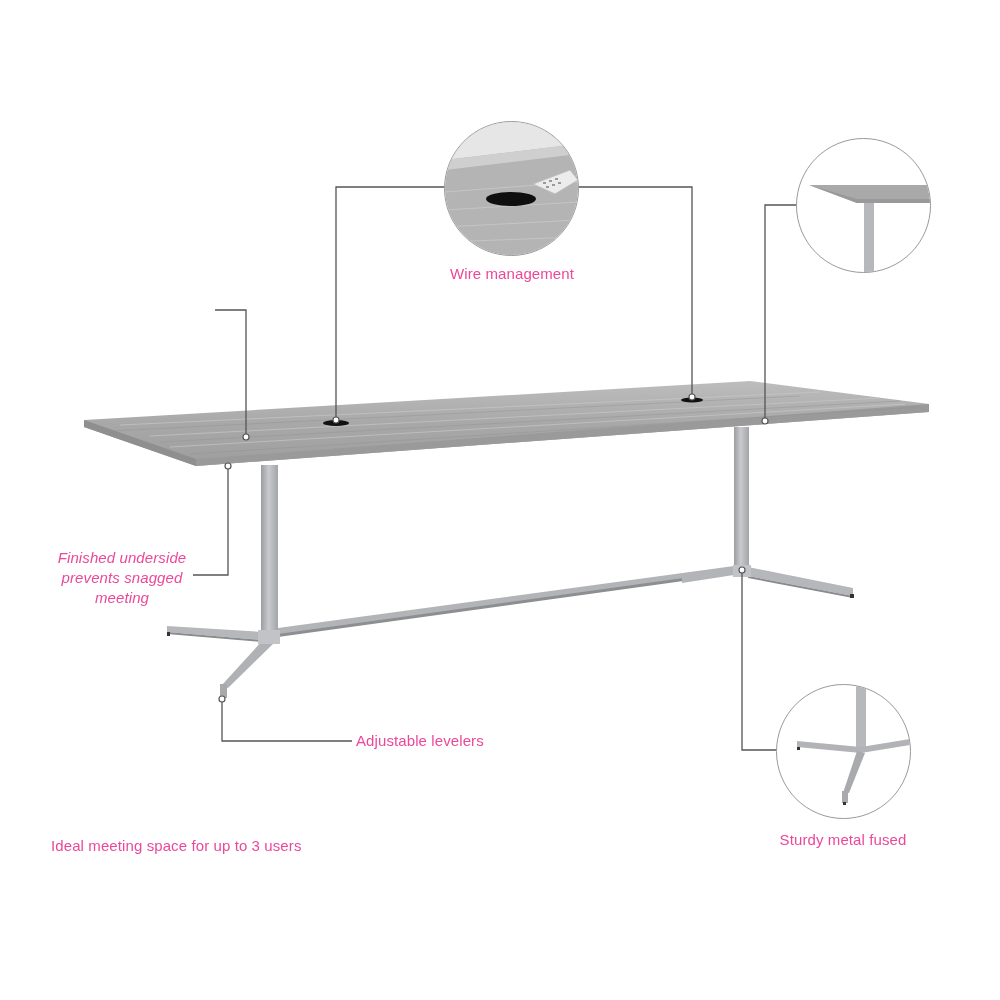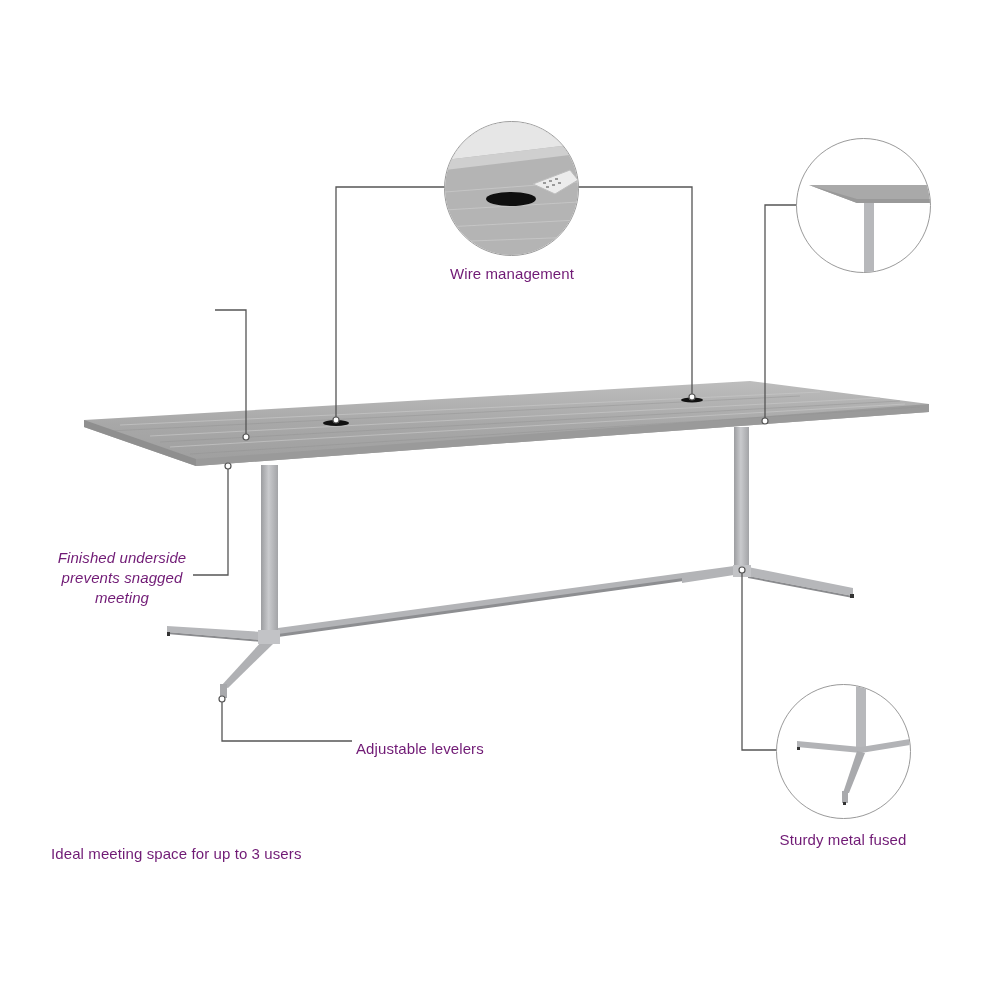--- a/index.html
+++ b/index.html
@@ -1,20 +1,20 @@
 <!DOCTYPE html>
 <html><head>
   <meta charset="utf-8">
   <style>
     html, body { margin: 0; padding: 0; background: #ffffff; }
     body { width: 1000px; height: 1000px; position: relative; overflow: hidden;
            font-family: "Liberation Sans", "DejaVu Sans", sans-serif; color: #2a2a2a; }
     #stage { position: absolute; left: 0; top: 0; width: 1000px; height: 1000px; }
-    .label { position: absolute; font-size: 15px; line-height: 20px; text-align: center; color: #701a75; letter-spacing: 0.1px; }
-    .label.left { text-align: left; margin-top: 8px; }
+    .label { position: absolute; font-size: 15px; line-height: 20px; text-align: center; color: #ec4899; letter-spacing: 0.1px; }
+    .label.left { text-align: left; }
     .label span { display: block; }
     .inset { position: absolute; border-radius: 50%; border: 1px solid #9a9a9a; overflow: hidden; background: #fff; }
   </style>
 </head>
 <body>
 
 <div id="stage">
 
   <svg width="1000" height="1000" viewBox="0 0 1000 1000" style="position:absolute;left:0;top:0">
     <defs>

